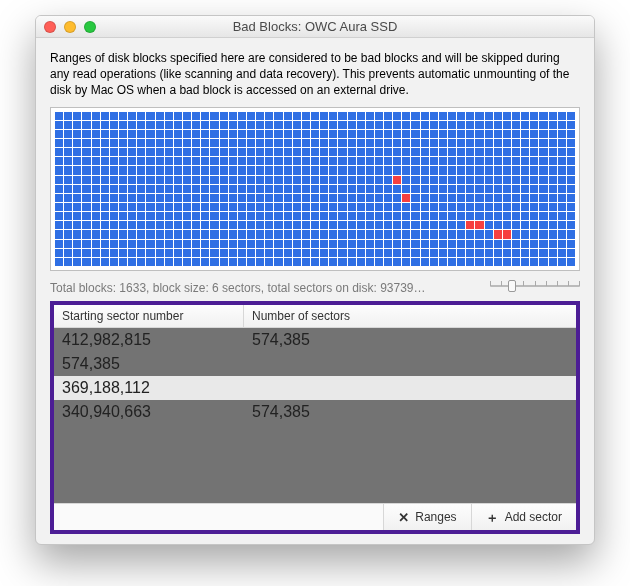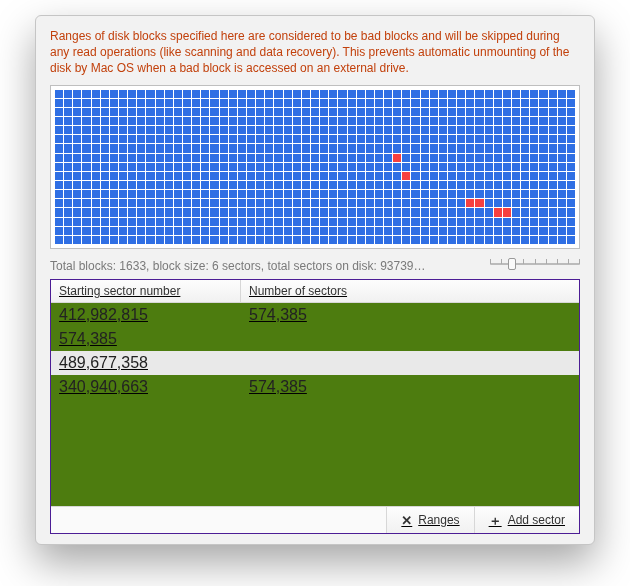--- a/index.html
+++ b/index.html
@@ -13,56 +13,64 @@
   }
   .titlebar {
     height: 22px; position: relative; text-align: center; font-size: 13px;
     line-height: 22px; color: #4a4a4a;
     background: linear-gradient(#fafafa,#e6e6e6); border-bottom: 1px solid #d0d0d0;
   }
   .traffic { position: absolute; left: 8px; top: 5px; display: flex; gap: 8px; }
   .tl { width: 12px; height: 12px; border-radius: 50%; border: 0.5px solid rgba(0,0,0,0.15); }
   .red { background:#ff5f57; } .yellow{background:#febc2e;} .green{background:#28c840;}
   .body { padding: 12px 14px 10px 14px; flex: 1 1 auto; display: flex; flex-direction: column; }
-  .desc { font-size: 12px; color: #c2410c; line-height: 1.35; margin-bottom: 8px; }
+  .desc { font-size: 12px; color: #000000; line-height: 1.35; margin-bottom: 8px; }
   .gridwrap { border: 1px solid #bfbfbf; background:#fff; padding:4px; }
   .blockgrid { display: grid; grid-template-columns: repeat(57, 1fr); gap: 1px; }
   .cell { aspect-ratio: 1/1; background: #2f6fe4; }
   .cell.bad { background: #f64040; }
   .statusrow { display:flex; align-items:flex-end; gap:8px; margin-top:6px; }
   .status { font-size: 12px; color:#7a7a7a; flex:1 1 auto; white-space:nowrap; overflow:hidden; text-overflow:ellipsis; }
   .slider {
     width: 90px; height: 18px; position: relative;
   }
   .slider .track {
     position:absolute; left:0; right:0; top:8px; height:2px; background:#bbb; border-radius:1px;
   }
   .slider .ticks { position:absolute; left:0; right:0; top:4px; display:flex; justify-content:space-between;}
   .slider .ticks span{ width:1px; height:5px; background:#aaa; display:block;}
   .slider .thumb {
     position:absolute; top:3px; left:18px; width:8px; height:12px; background:#fafafa; border:1px solid #9a9a9a; border-radius:2px;
   }
-  .tablebox { margin-top:6px; border:1px solid #4c1d95; background:#4d7c0f; flex:1 1 auto; display:flex; flex-direction:column; min-height:0;text-decoration:underline;}
+  .tablebox { margin-top:6px; border:4px solid #4c1d95; background:#737373; flex:1 1 auto; display:flex; flex-direction:column; min-height:0;}
   .thead { display:flex; border-bottom:1px solid #d7d7d7; background:linear-gradient(#fdfdfd,#f1f1f1); }
   .th { font-size:12px; color:#333; padding:4px 8px; border-right:1px solid #d7d7d7; }
   .th:last-child{border-right:none;}
   .col1{ width:190px; } .col2{ flex:1; }
   .tbody { flex:1 1 auto; overflow:auto; }
   .tr { display:flex; font-size:16px; color:#222; }
   .tr.sel { background:#e9e9e9; }
   .td { padding:3px 8px; }
   .tfoot { display:flex; justify-content:flex-end; border-top:1px solid #d7d7d7; background:#fafafa; }
   .btn { display:flex; align-items:center; gap:6px; font-size:12px; color:#333; padding:6px 14px; border-left:1px solid #d7d7d7; cursor:pointer; background:linear-gradient(#fdfdfd,#f1f1f1); }
   .ico { font-weight:bold; font-size:13px; line-height:1; }
 </style>
 </head>
 <body>
 <div class="stage">
   <div class="window">
 
+    <div class="titlebar">
+      <div class="traffic">
+        <div class="tl red"></div>
+        <div class="tl yellow"></div>
+        <div class="tl green"></div>
+      </div>
+      <span>Bad Blocks: OWC Aura SSD</span>
+    </div>
 
     <div class="body">
       <div class="desc">Ranges of disk blocks specified here are considered to be bad blocks and will be skipped during any read operations (like scanning and data recovery). This prevents automatic unmounting of the disk by Mac OS when a bad block is accessed on an external drive.</div>
 
       <div class="gridwrap">
         <div class="blockgrid" id="blockgrid" style="grid-template-columns: repeat(57, 1fr);">
             <div class="cell"></div>
             <div class="cell"></div>
             <div class="cell"></div>
             <div class="cell"></div>
@@ -1060,21 +1068,21 @@
         </div>
         <div class="tbody" id="tbody">
             <div class="tr">
               <div class="td col1">412,982,815</div>
               <div class="td col2">574,385</div>
             </div>
             <div class="tr">
               <div class="td col2">574,385</div>
             </div>
             <div class="tr sel">
-              <div class="td col1">489,677,358</div>
+              <div class="td col1">369,188,112</div>
             </div>
             <div class="tr">
               <div class="td col1">340,940,663</div>
               <div class="td col2">574,385</div>
             </div>
           </div>
         <div class="tfoot">
           <div class="btn">
             <span class="ico">✕</span>
             <span>Ranges</span>

